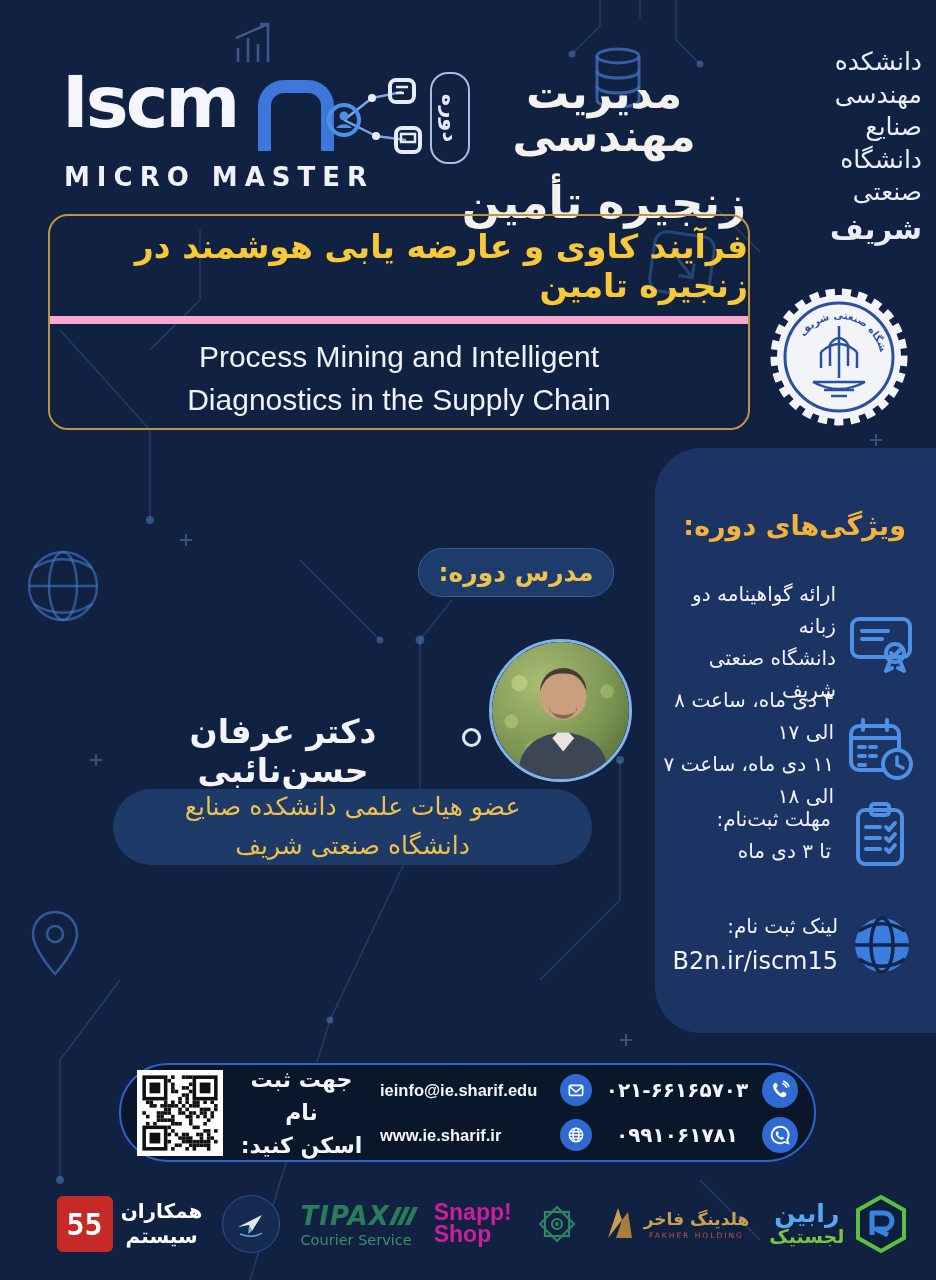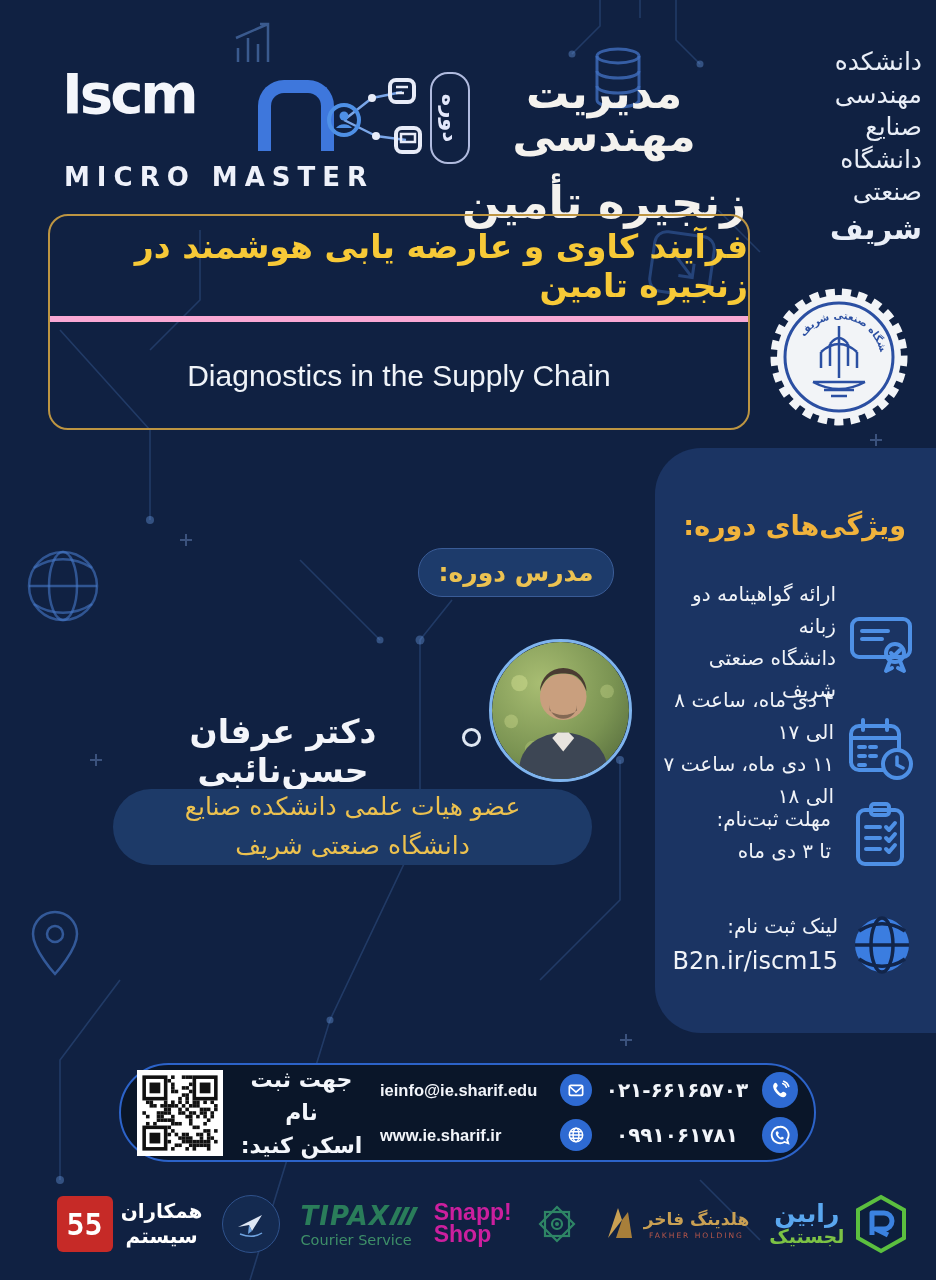--- a/index.html
+++ b/index.html
@@ -5,38 +5,38 @@
   html,body{margin:0;padding:0;background:#0a1530;}
   .canvas{position:relative;width:936px;height:1280px;background:#102142;overflow:hidden;
           font-family:"DejaVu Sans",sans-serif;color:#eef2f8;}
   .abs{position:absolute;}
   svg{display:block;}
   
   #decor{position:absolute;inset:0;z-index:0;}
   .z1{z-index:1;}
   
   #logo-block{left:62px;top:66px;width:470px;height:140px;}
-  .logo-word{font-weight:bold;font-size:56px;line-height:1;color:#f4f6fb;letter-spacing:-3px;}
+  .logo-word{font-weight:bold;font-size:72px;line-height:1;color:#f4f6fb;letter-spacing:-3px;}
   .logo-arch{position:absolute;left:196px;top:14px;width:50px;height:58px;border:13px solid #3e77dc;
              border-bottom:none;border-radius:26px 26px 0 0;}
   .logo-sub{position:absolute;left:2px;top:96px;font-size:26px;font-weight:600;letter-spacing:7px;color:#eef1fa;}
   .badge-pill{position:absolute;left:368px;top:6px;width:36px;height:88px;border:2px solid rgba(205,214,250,.85);
               border-radius:18px;display:flex;align-items:center;justify-content:center;}
   .badge-pill span{transform:rotate(90deg);font-size:21px;font-weight:bold;color:#e3e8fb;white-space:nowrap;}
   
   #main-title{left:438px;top:72px;width:332px;text-align:center;direction:rtl;}
   #main-title .t1{font-size:43px;font-weight:bold;color:#f4f2ee;line-height:1.0;}
   #main-title .t2{font-size:45px;font-weight:bold;color:#f4f2ee;margin-top:18px;}
   
   #faculty-col{left:766px;top:46px;width:156px;direction:rtl;text-align:right;padding-right:6px;}
   #faculty-col div{font-size:25px;color:#e9eef7;line-height:1.3;}
   #faculty-col div.last{font-size:29px;font-weight:bold;letter-spacing:3px;margin-top:2px;}
   
   #banner-box{left:48px;top:214px;width:698px;height:212px;border:2px solid #bd9542;border-radius:20px;}
-  #banner-fa{height:100px;border-bottom:6px solid #f9a8d4;display:flex;align-items:center;justify-content:flex-start;direction:rtl;}
+  #banner-fa{height:100px;border-bottom:8px solid #f9a8d4;display:flex;align-items:center;justify-content:flex-start;direction:rtl;}
   #banner-fa span{font-size:33px;font-weight:bold;color:#f7c937;}
   #banner-en{height:108px;display:flex;flex-direction:column;align-items:center;justify-content:center;
              font-family:"Liberation Sans",sans-serif;font-size:30px;color:#eff3f8;line-height:1.45;}
   
   #features-panel{left:655px;top:448px;width:281px;height:585px;background:#1b3463;
                   border-radius:46px 0 0 46px;direction:rtl;}
   #features-heading{position:absolute;top:62px;right:30px;font-size:27px;font-weight:bold;color:#f1b33c;}
   .feat{position:absolute;right:22px;display:flex;align-items:center;gap:12px;}
   .feat .ficon{flex:0 0 auto;}
   .feat .ftext{font-size:20px;line-height:1.6;color:#f0f3f8;text-align:right;}
@@ -204,20 +204,21 @@
       <path d="M45 96 q26 14 52 0 M45 96 h52"></path>
       <path d="M56 104 h30 M63 110 h16"></path>
     </g>
   </svg>
 
   <div class="abs z1" id="banner-box">
     <div id="banner-fa">
       <span>فرآیند کاوی و عارضه یابی هوشمند در زنجیره تامین</span>
     </div>
     <div id="banner-en">
+      <div>Process Mining and Intelligent</div>
       <div>Diagnostics in the Supply Chain</div>
     </div>
   </div>
 
   <div class="abs z1" id="features-panel">
     <div id="features-heading">ویژگی‌های دوره:</div>
 
     <div class="feat" style="top:130px;">
       <svg class="ficon" width="66" height="66" viewBox="0 0 66 66">
         <g stroke="#4e90e6" stroke-width="4" fill="none" stroke-linecap="round" stroke-linejoin="round">

